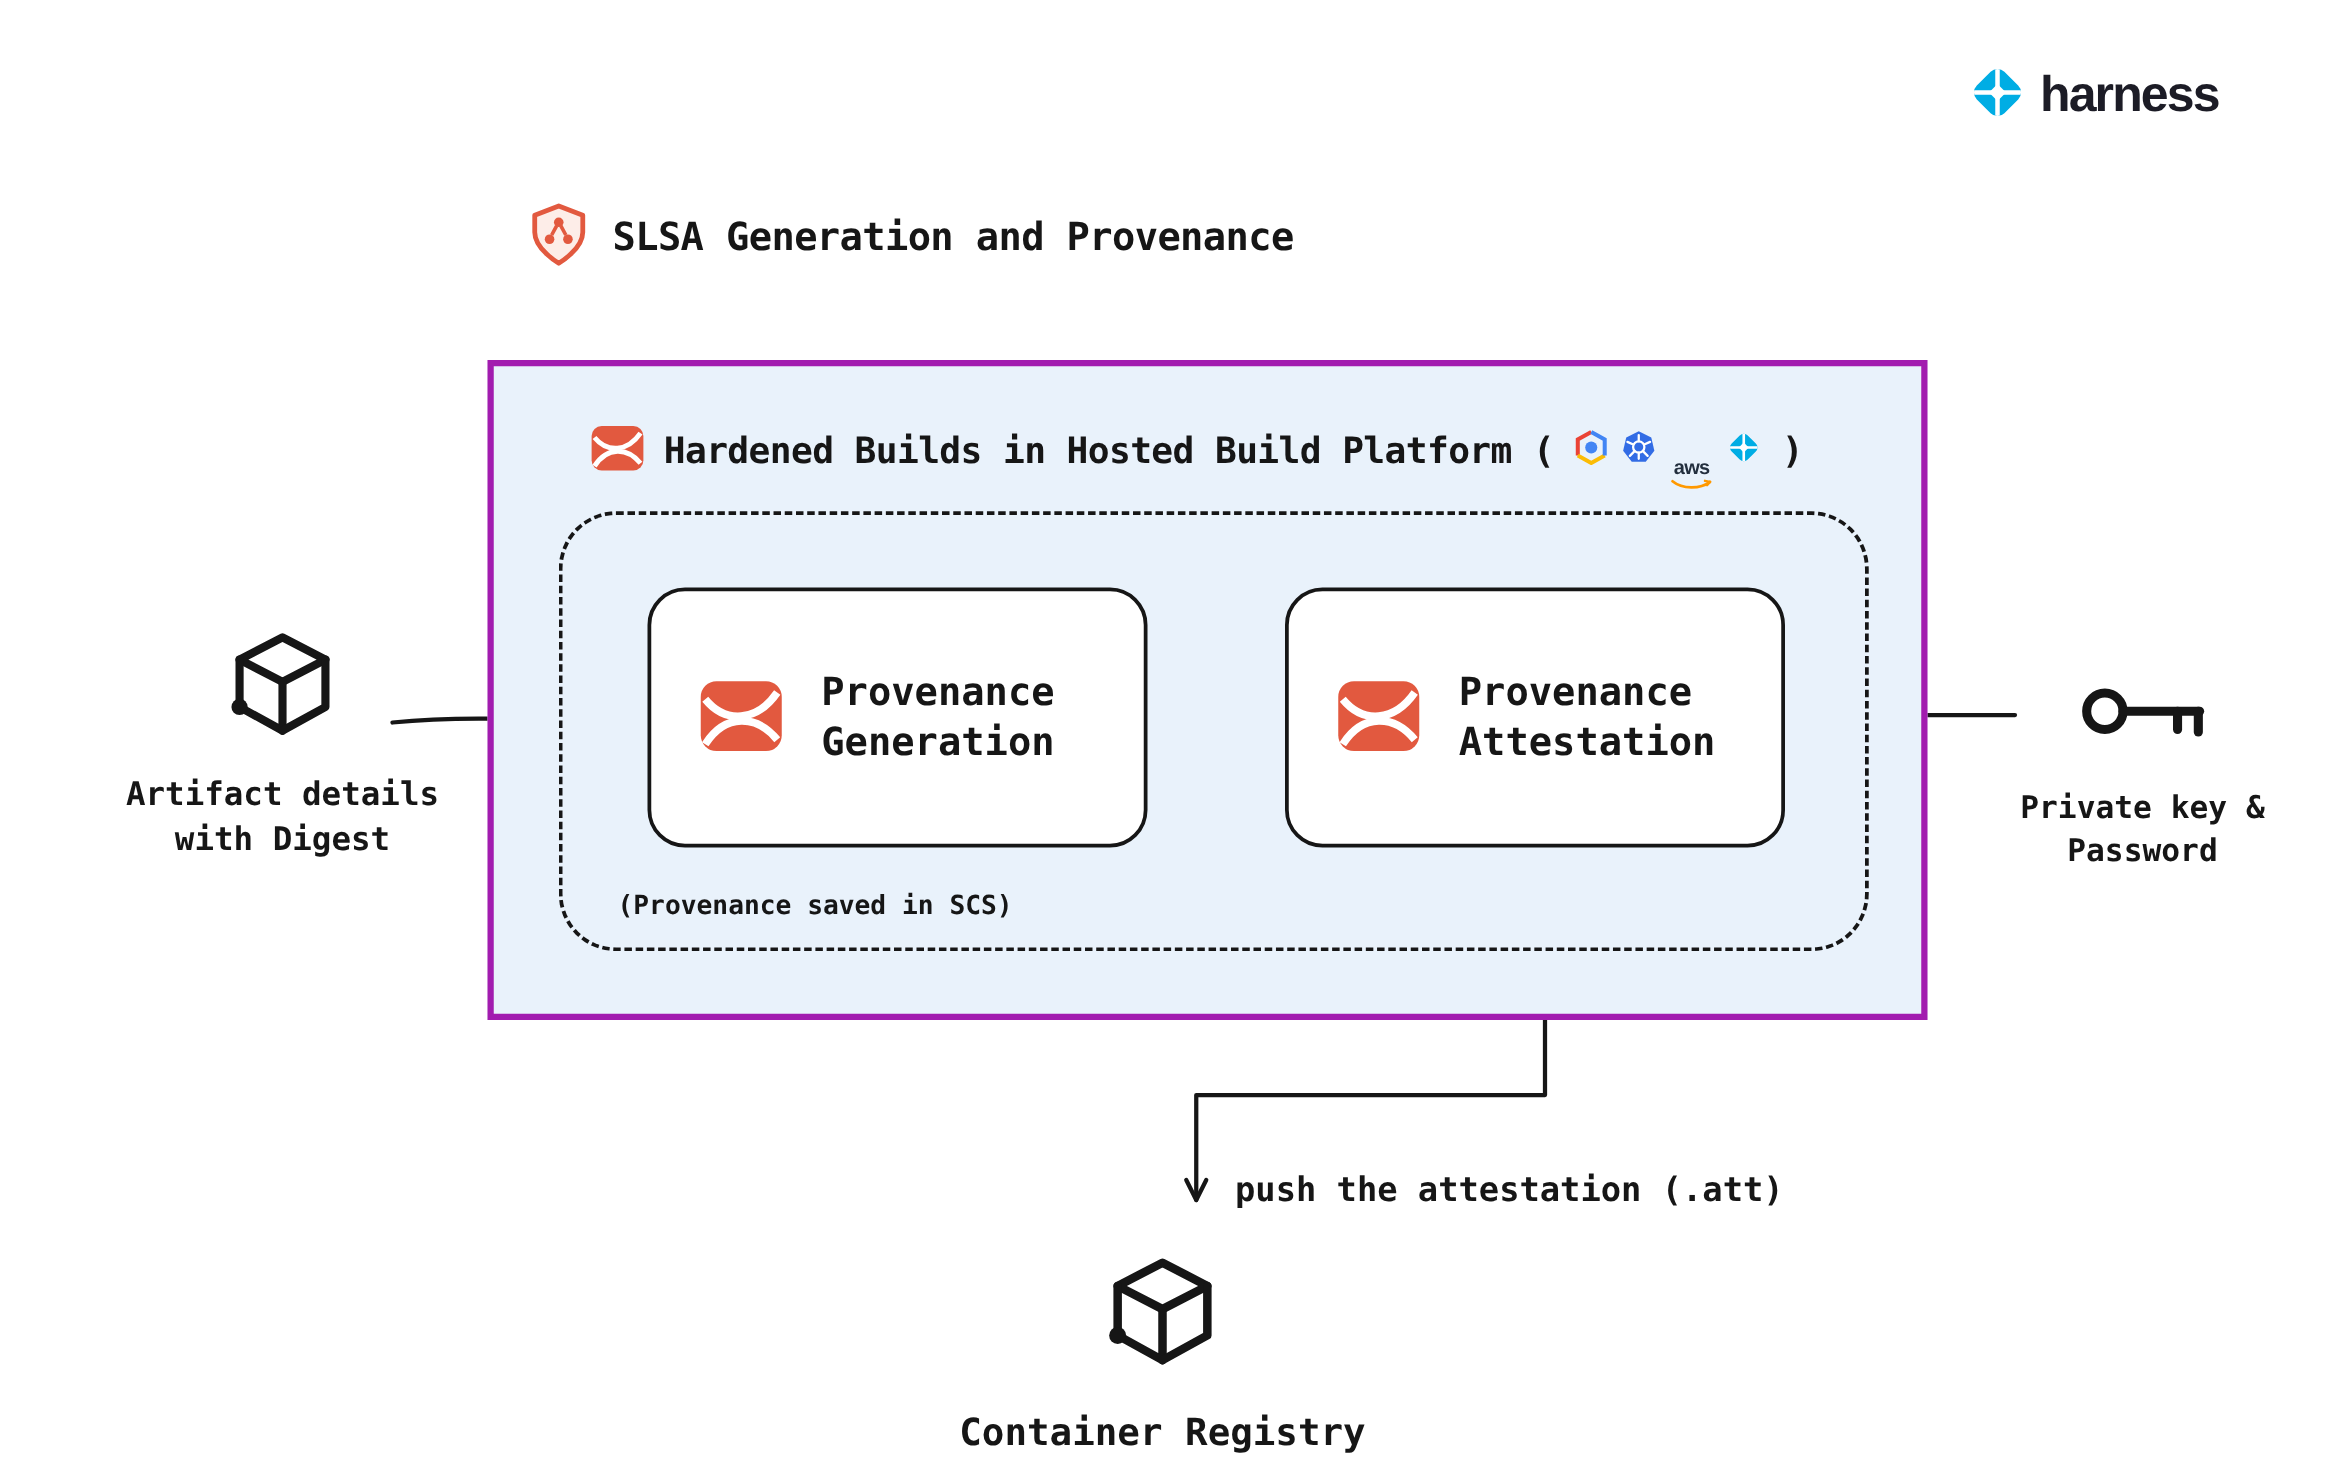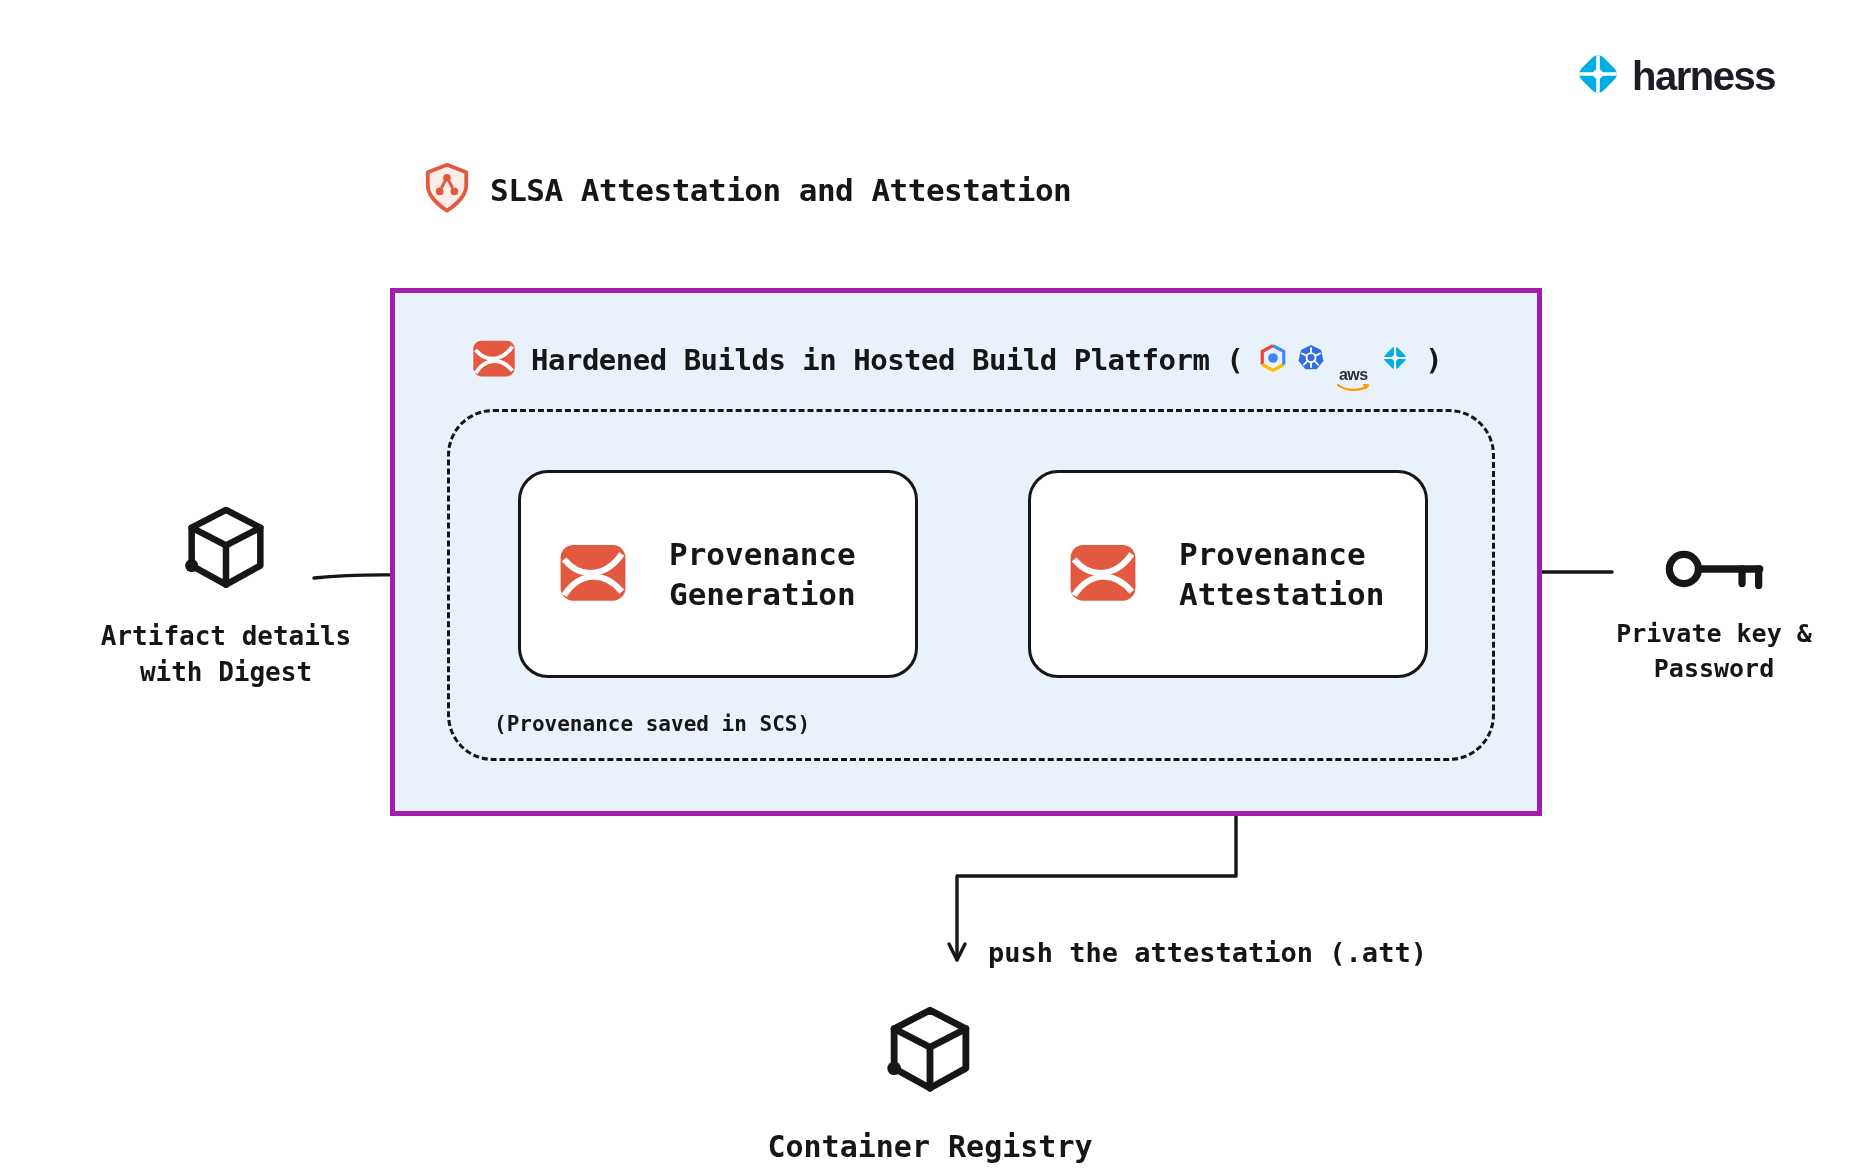--- a/index.html
+++ b/index.html
@@ -18,29 +18,29 @@
   .title-text { font-size:31px; font-weight:700; letter-spacing:-0.5px; }
 
   .panel { position:absolute; left:390px; top:288px; width:1152px; height:528px; background:#E9F2FB; border:5px solid #a21caf; }
   .panel-header { position:absolute; left:76px; top:34px; display:flex; align-items:center; gap:14px; }
   .panel-header-text { font-size:29px; font-weight:700; letter-spacing:-0.5px; }
   .header-icons { display:flex; align-items:center; gap:10px; margin:0 2px; }
   .aws-icon { display:flex; flex-direction:column; align-items:center; width:36px; }
   .aws-word { font-family:"Liberation Sans",sans-serif; font-weight:700; font-size:16px; color:#232F3E; letter-spacing:-0.5px; line-height:1;margin-top:40px; }
 
   .dashed-region { position:absolute; left:52px; top:116px; width:1048px; height:352px; border:3.5px dashed #161616; border-radius:46px; }
-  .node-box { position:absolute; width:400px; height:208px; top:58px; background:#ffffff; border:3.5px solid #161616; border-radius:30px; display:flex; align-items:center; gap:40px; padding-left:36px; }
+  .node-box { position:absolute; width:400px; height:208px; top:58px; background:#ffffff; border:3.5px solid #161616; border-radius:30px; display:flex; align-items:center; gap:28px; padding-left:36px; }
   .node-box.generation { left:68px; }
   .node-box.attestation { left:578px; }
   .node-label { font-size:31px; font-weight:700; white-space:pre-line; line-height:1.3; }
   .scs-note { position:absolute; left:44px; bottom:22px; font-size:21px; font-weight:700; }
 
   .figure-group { position:absolute; display:flex; flex-direction:column; align-items:center; }
   .artifact-group { left:88px; top:504px; width:276px; gap:20px; }
-  .key-group { left:1596px; top:542px; width:236px; gap:16px; }
+  .key-group { left:1596px; top:542px; width:236px; gap:28px; }
   .registry-group { left:752px; top:1004px; width:356px; gap:24px; }
   .figure-label { font-weight:700; text-align:center; white-space:pre-line; line-height:1.4; }
   .artifact-group .figure-label { font-size:26px; }
   .key-group .figure-label { font-size:25px; }
   .registry-group .figure-label { font-size:30px; }
 
   .push-label { position:absolute; left:988px; top:937px; font-size:27px; font-weight:700; }
 </style>
 </head>
 <body>
@@ -82,21 +82,21 @@
   <div class="title-row">
     <span>
       <svg viewBox="0 0 40 46" width="46" height="52">
         <path d="M20 2.5 L37 9 V21 C37 33 20 43 20 43 C20 43 3 33 3 21 V9 Z" fill="#FDEDE8" stroke="#E2593F" stroke-width="3.4" stroke-linejoin="round"></path>
         <path d="M18.5 16.5 L15 23 M21.5 16.5 L25 23" stroke="#E2593F" stroke-width="2.6" fill="none"></path>
         <circle cx="20" cy="14" r="3.4" fill="#E2593F"></circle>
         <circle cx="13.5" cy="26" r="3.4" fill="#E2593F"></circle>
         <circle cx="26.5" cy="26" r="3.4" fill="#E2593F"></circle>
       </svg>
     </span>
-    <span class="title-text">SLSA Attestation and Attestation</span>
+    <span class="title-text">SLSA Generation and Provenance</span>
   </div>
 
   <div class="panel">
 
     <div class="panel-header">
       <span>
         <svg viewBox="0 0 40 40" width="46" height="46">
           <rect x="2" y="5" width="36" height="31" rx="7" fill="#E2593F"></rect>
           <path d="M4 13 C 13 24, 27 23, 36 10" stroke="#ffffff" stroke-width="3.4" fill="none"></path>
           <path d="M4 33 C 13 19, 27 20, 36 31" stroke="#ffffff" stroke-width="3.4" fill="none"></path>

